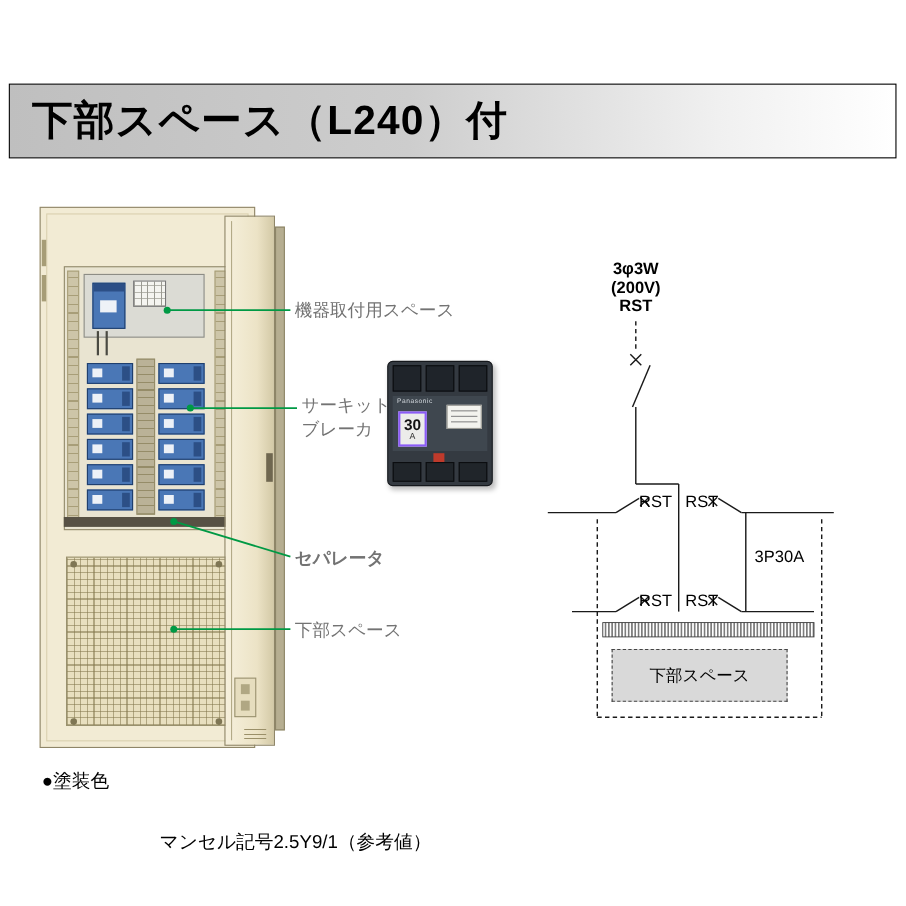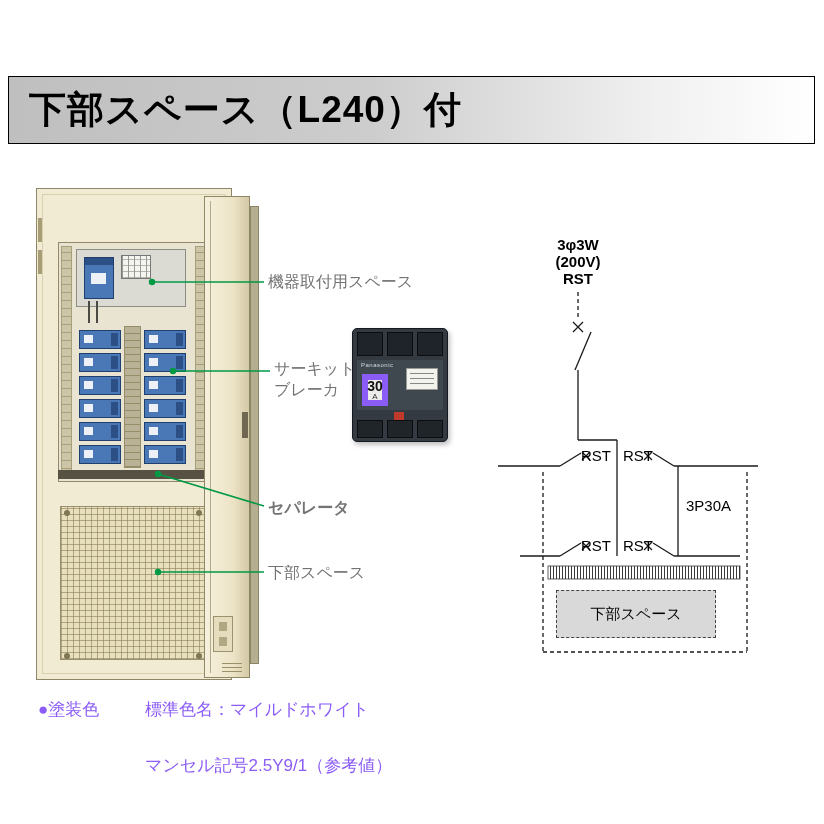--- a/index.html
+++ b/index.html
@@ -70,40 +70,40 @@
   .co3 { left:268px; top:478px;font-weight:bold; }
   .co4 { left:268px; top:543px; }
 
   
   .bp { left:352px; top:308px; width:96px; height:114px; background:#343a41;
     border:1px solid #15181c; border-radius:5px; box-shadow:2px 3px 5px rgba(0,0,0,.25); }
   .bp-top { left:357px; top:312px; width:86px; height:24px; display:flex; gap:4px; }
   .bp-top div { flex:1; background:#1f242a; border:1px solid #0b0d10; }
   .bp-face { left:357px; top:340px; width:86px; height:50px; background:#3f474f; }
   .bp-brand { left:361px; top:342px; font-size:6px; color:#d6dbe0; letter-spacing:.5px; }
-  .bp-label { left:362px; top:354px; width:26px; height:32px; background:#ececea; border:6px solid #8b5cf6;
+  .bp-label { left:362px; top:354px; width:26px; height:32px; background:#ececea; border:2px solid #8b5cf6;
     display:flex; flex-direction:column; align-items:center; justify-content:center; line-height:1; }
   .bp-label .r { font-size:14px; font-weight:bold; color:#111; }
   .bp-label .u { font-size:8px; color:#333; }
   .bp-sticker { left:406px; top:348px; width:32px; height:22px; background:#f3f3ee; border:1px solid #9a9a94; }
   .bp-sticker::before { content:""; position:absolute; left:3px; right:3px; top:4px; height:1px;
     background:#888; box-shadow:0 5px 0 #888,0 10px 0 #888; }
   .bp-red { left:394px; top:392px; width:10px; height:9px; background:#bf3a2b; }
   .bp-bottom { left:357px; top:400px; width:86px; height:18px; display:flex; gap:4px; }
   .bp-bottom div { flex:1; background:#20252a; border:1px solid #0b0d10; }
 
   
   .diag-head { left:476px; top:176px; font-size:17px; }
   .src { left:540px; top:216px; width:76px; text-align:center; font-size:15px; line-height:17px; }
   .src span { display:block;font-weight:bold; }
   .lower-box { left:556px; top:570px; width:160px; height:48px; background:#d9d9d9;
     border:1px dashed #444; display:flex; align-items:center; justify-content:center; font-size:15px; }
 
   
-  .foot { font-size:17px; color:#8b5cf6; white-space:nowrap; }
+  .foot { font-size:17px; color:#000000; white-space:nowrap; }
   .foot-cat { left:38px; top:678px; }
   .foot-l1 { left:145px; top:678px; }
   .foot-l2 { left:145px; top:706px; }
   .foot-l3 { left:145px; top:734px; }
 
   svg.overlay { position:absolute; left:0; top:0; pointer-events:none; }
 </style>
 </head>
 <body>
 
@@ -232,16 +232,15 @@
   <div class="abs callout co4">下部スペース</div>
 
   <div class="abs src">
     <span>3φ3W</span>
     <span>(200V)</span>
     <span>RST</span>
   </div>
   <div class="abs lower-box">下部スペース</div>
 
   <div class="abs foot foot-cat">●塗装色</div>
-  <div class="abs foot foot-l1">標準色名：マイルドホワイト</div>
   <div class="abs foot foot-l3">マンセル記号2.5Y9/1（参考値）</div>
 
 </div>
 
 </body></html>

